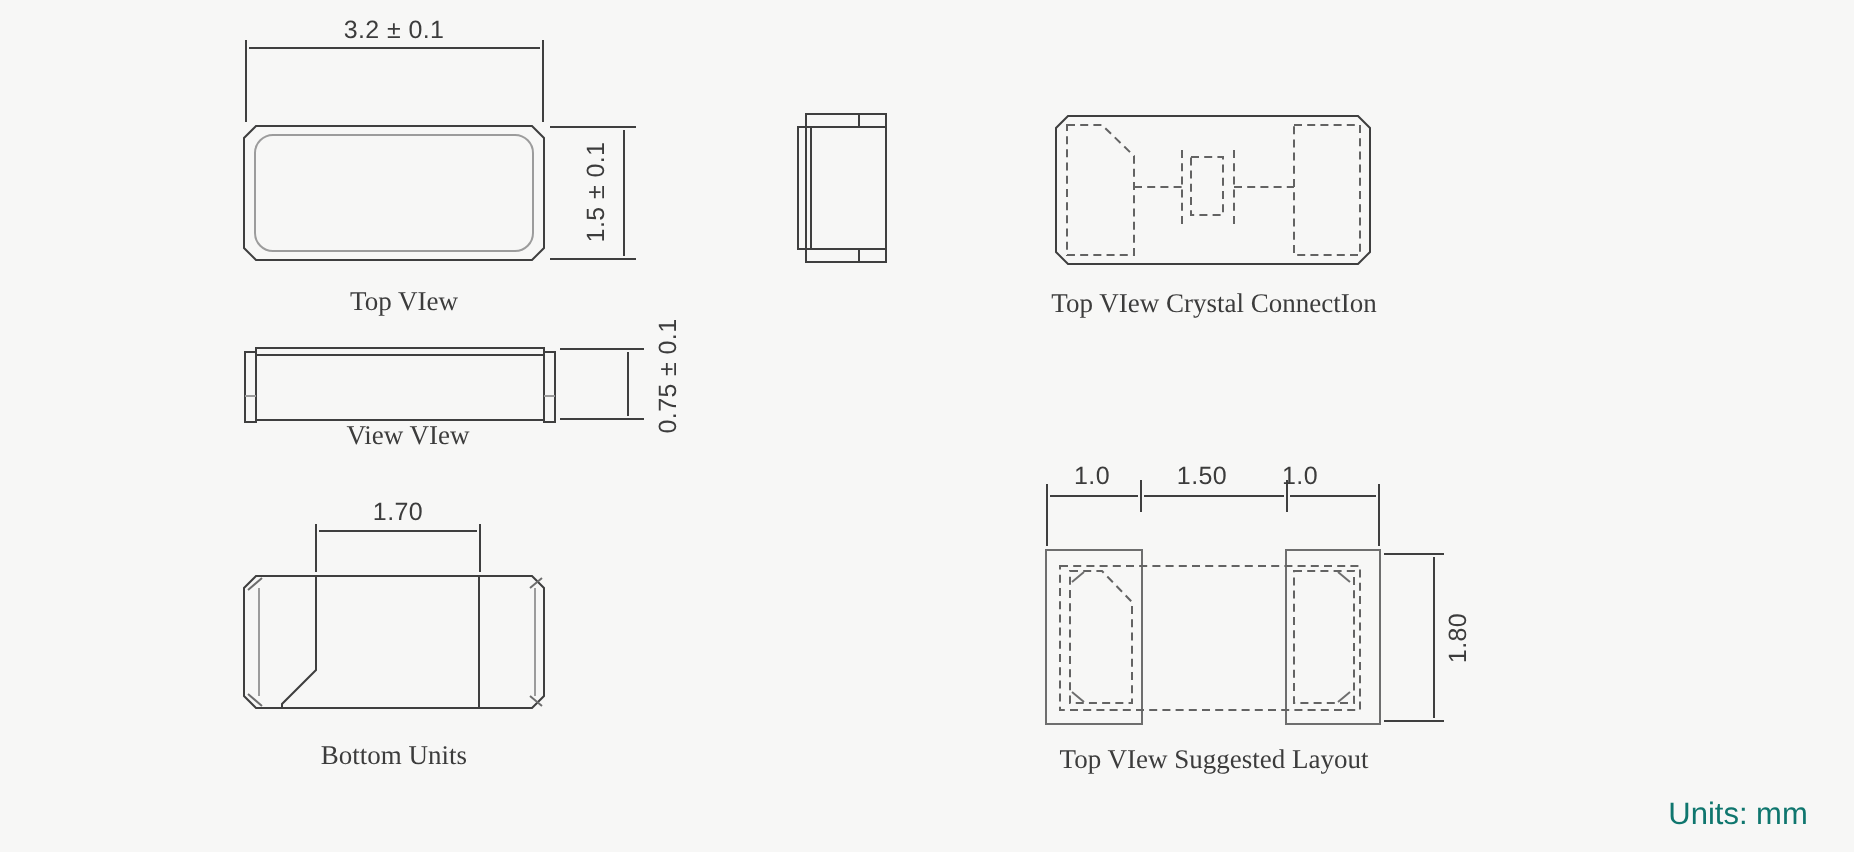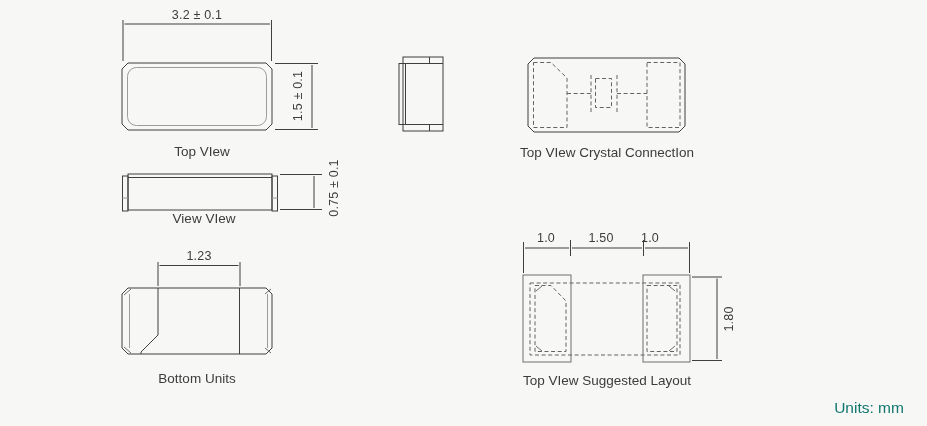--- a/index.html
+++ b/index.html
@@ -12,21 +12,21 @@
   .s-dark{stroke:#3f3f3f;stroke-width:1;}
   .s-mid{stroke:#6e6e6e;stroke-width:1;}
   .s-light{stroke:#9c9c9c;stroke-width:1;}
   .s-dash{stroke:#636363;stroke-width:1;stroke-dasharray:4 2.6;}
   .arrowboth{marker-start:url(#as);marker-end:url(#ae);}
   .t{
     position:absolute;transform:translate(-50%,-50%);
     white-space:nowrap;color:#3c3c3c;
   }
   .dim{font-size:12.5px;letter-spacing:.2px;}
-  .lbl{font-size:13.5px;}
+  .lbl{font-size:13.5px;font-family:Liberation Serif, serif;}
   .rot{transform:translate(-50%,-50%) rotate(-90deg);}
   .units{font-size:15.5px;color:#0f766e;}
 </style>
 </head>
 <body>
 
 <div id="canvas">
 
   <svg id="linework" width="927" height="426" viewBox="0 0 927 426">
     <defs>
@@ -126,21 +126,21 @@
     </g>
   </svg>
 
   <div class="t dim" style="left:197px;top:15px">3.2 ± 0.1</div>
   <div class="t dim rot" style="left:298px;top:96px">1.5 ± 0.1</div>
   <div class="t lbl" style="left:202px;top:151px">Top VIew</div>
 
   <div class="t dim rot" style="left:334px;top:188px">0.75 ± 0.1</div>
   <div class="t lbl" style="left:204px;top:218px">View VIew</div>
 
-  <div class="t dim" style="left:199px;top:256px">1.23</div>
+  <div class="t dim" style="left:199px;top:256px">1.70</div>
   <div class="t lbl" style="left:197px;top:378px">Bottom Units</div>
 
   <div class="t lbl" style="left:607px;top:152px">Top VIew Crystal ConnectIon</div>
 
   <div class="t dim" style="left:546px;top:238px">1.0</div>
   <div class="t dim" style="left:601px;top:238px">1.50</div>
   <div class="t dim" style="left:650px;top:238px">1.0</div>
   <div class="t dim rot" style="left:729px;top:319px">1.80</div>
   <div class="t lbl" style="left:607px;top:380px">Top VIew Suggested Layout</div>
 

